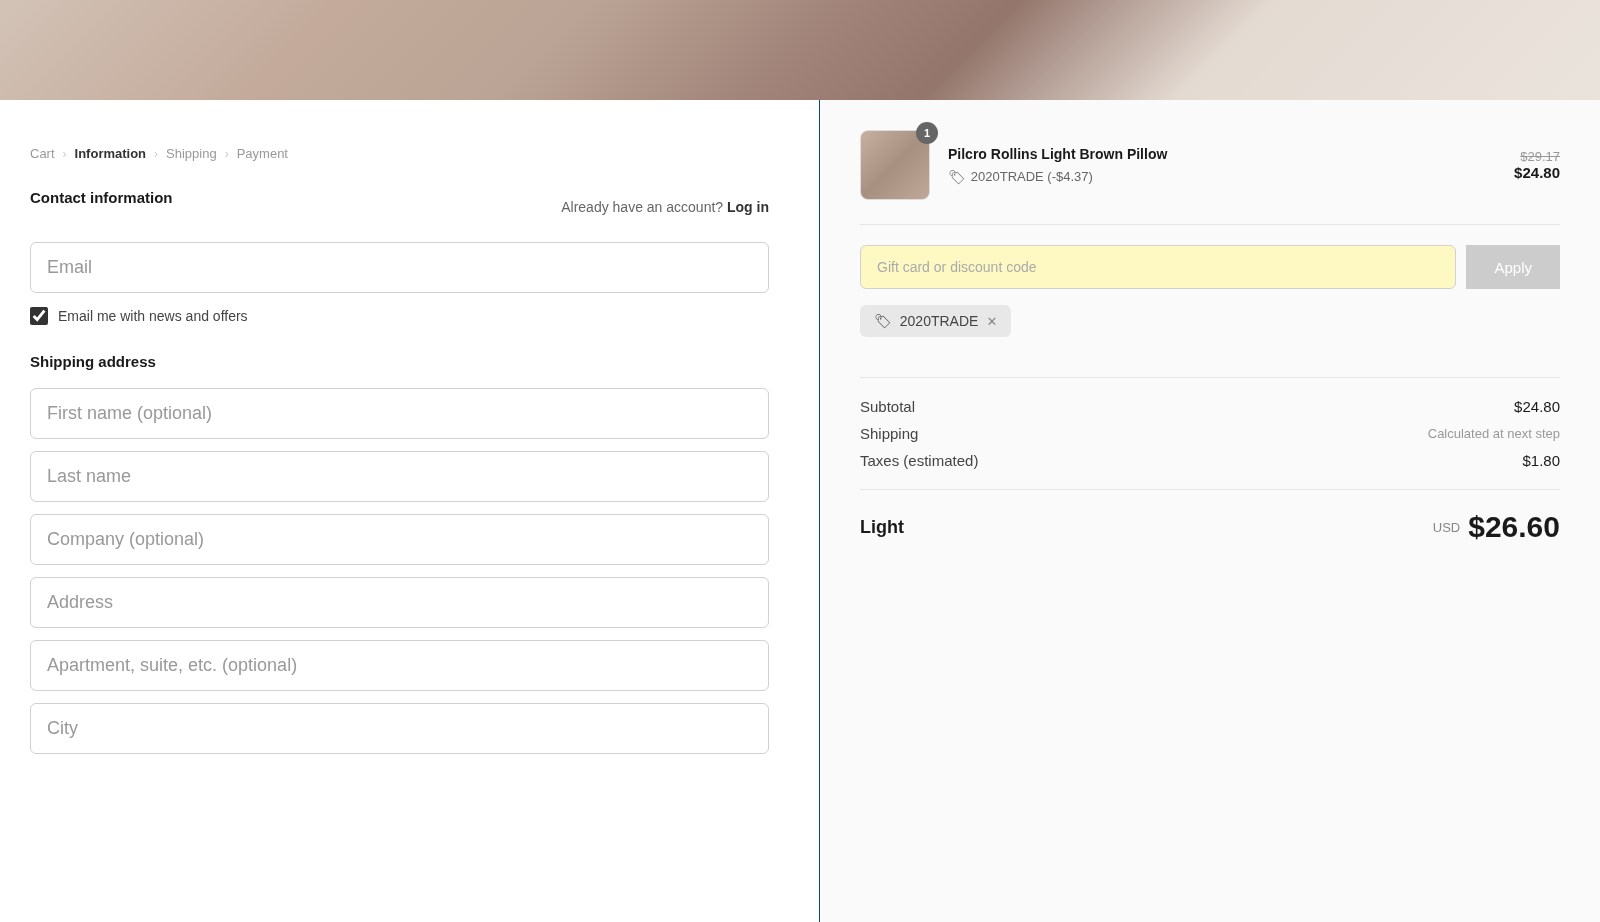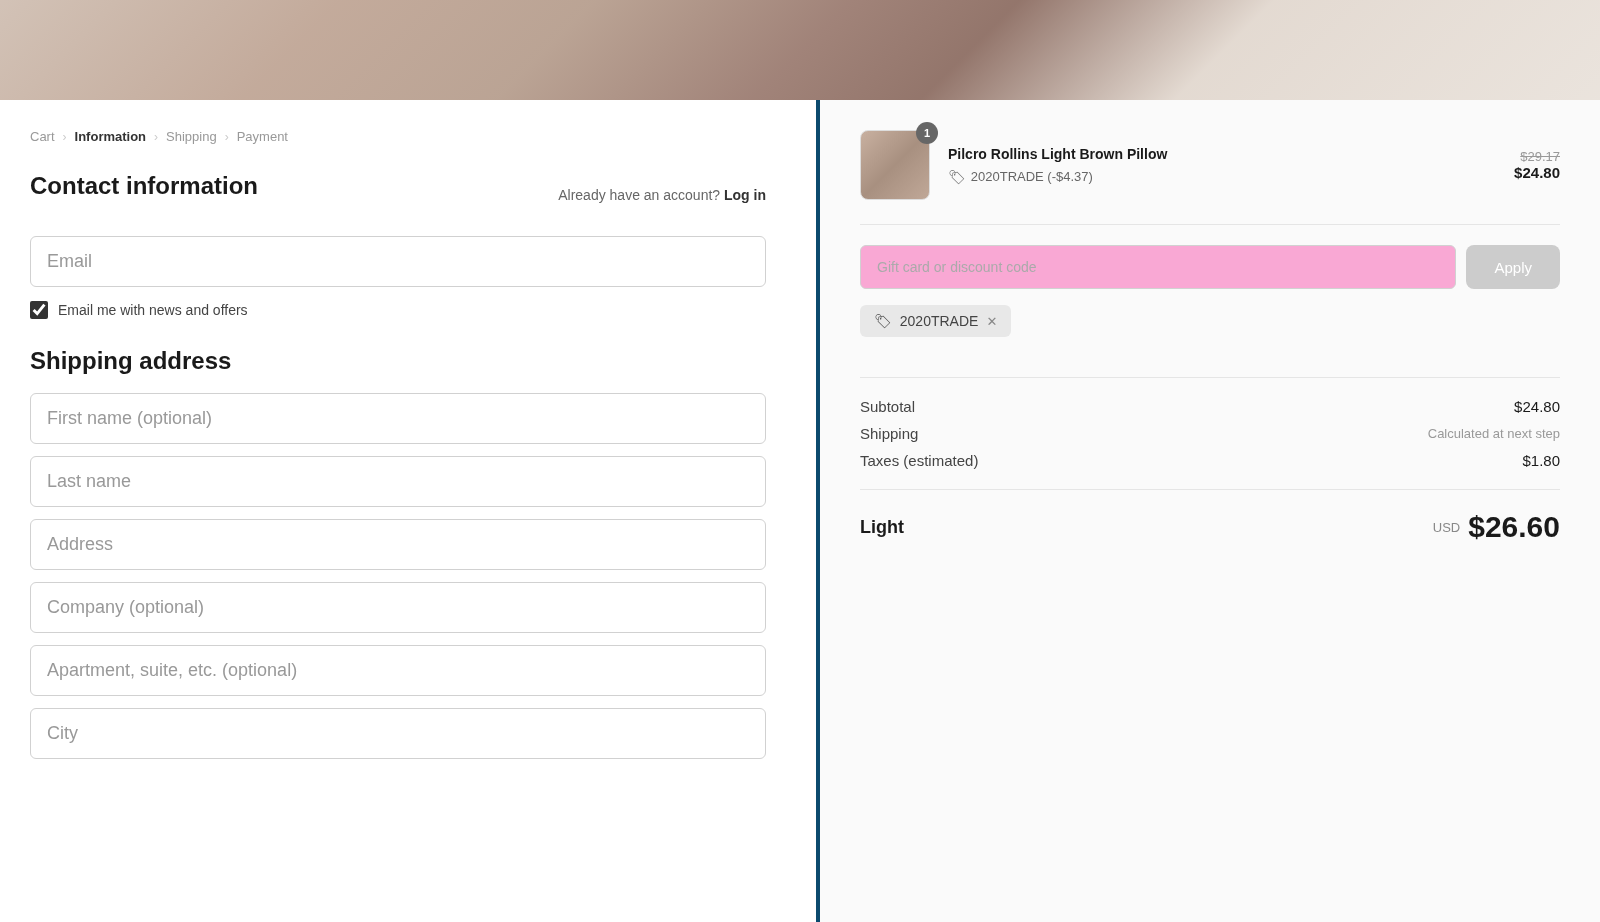--- a/index.html
+++ b/index.html
@@ -33,22 +33,22 @@
 
     
     .main-layout {
       display: flex;
       min-height: calc(100vh - 100px);
     }
 
     
     .left-panel {
       flex: 0 0 820px;
-      padding: 29px 50px 40px 30px;
-      border-right: 4px solid #0c4a6e;
+      padding: 46px 50px 40px 30px;
+      border-right: 1px solid #0c4a6e;
     }
 
     
     .breadcrumb {
       display: flex;
       align-items: center;
       gap: 8px;
       margin-bottom: 28px;
       font-size: 13px;
       color: #999;
@@ -61,21 +61,21 @@
       color: #333;
       font-weight: 600;
     }
     .breadcrumb-sep {
       color: #ccc;
       font-size: 12px;
     }
 
     
     .section-title {
-      font-size: 24px;
+      font-size: 15px;
       font-weight: 600;
       color: #1a1a1a;
       margin-bottom: 18px;
     }
 
     
     .contact-header {
       display: flex;
       justify-content: space-between;
       align-items: center;
@@ -225,32 +225,32 @@
       gap: 10px;
       margin-bottom: 16px;
     }
     .gift-card-input {
       flex: 1;
       padding: 13px 16px;
       border: 1px solid #d1d1d1;
       border-radius: 6px;
       font-size: 14px;
       color: #333;
-      background: #f9a8d4;
+      background: #fef9c3;
       outline: none;
     }
     .gift-card-input::placeholder {
       color: #aaa;
     }
     .apply-btn {
       padding: 4px 28px;
       background: #ccc;
       color: #fff;
       border: none;
-      border-radius: 8px;
+      border-radius: 0;
       font-size: 15px;
       font-weight: 500;
       cursor: pointer;
       white-space: nowrap;
     }
 
     
     .discount-tag {
       display: inline-flex;
       align-items: center;
@@ -356,25 +356,25 @@
     </div>
 
     <h2 class="section-title">Shipping address</h2>
 
     <div class="two-col">
       <input class="form-input" type="text" placeholder="First name (optional)" style="">
       <input class="form-input" type="text" placeholder="Last name" style="">
     </div>
 
     <div class="input-group">
+      <input class="form-input" type="text" placeholder="Company (optional)" style="">
+    </div>
+
+    <div class="input-group">
       <input class="form-input" type="text" placeholder="Address" style="">
-    </div>
-
-    <div class="input-group">
-      <input class="form-input" type="text" placeholder="Company (optional)" style="">
     </div>
 
     <div class="input-group">
       <input class="form-input" type="text" placeholder="Apartment, suite, etc. (optional)" style="">
     </div>
 
     <div class="input-group">
       <input class="form-input" type="text" placeholder="City" style="">
     </div>
 

